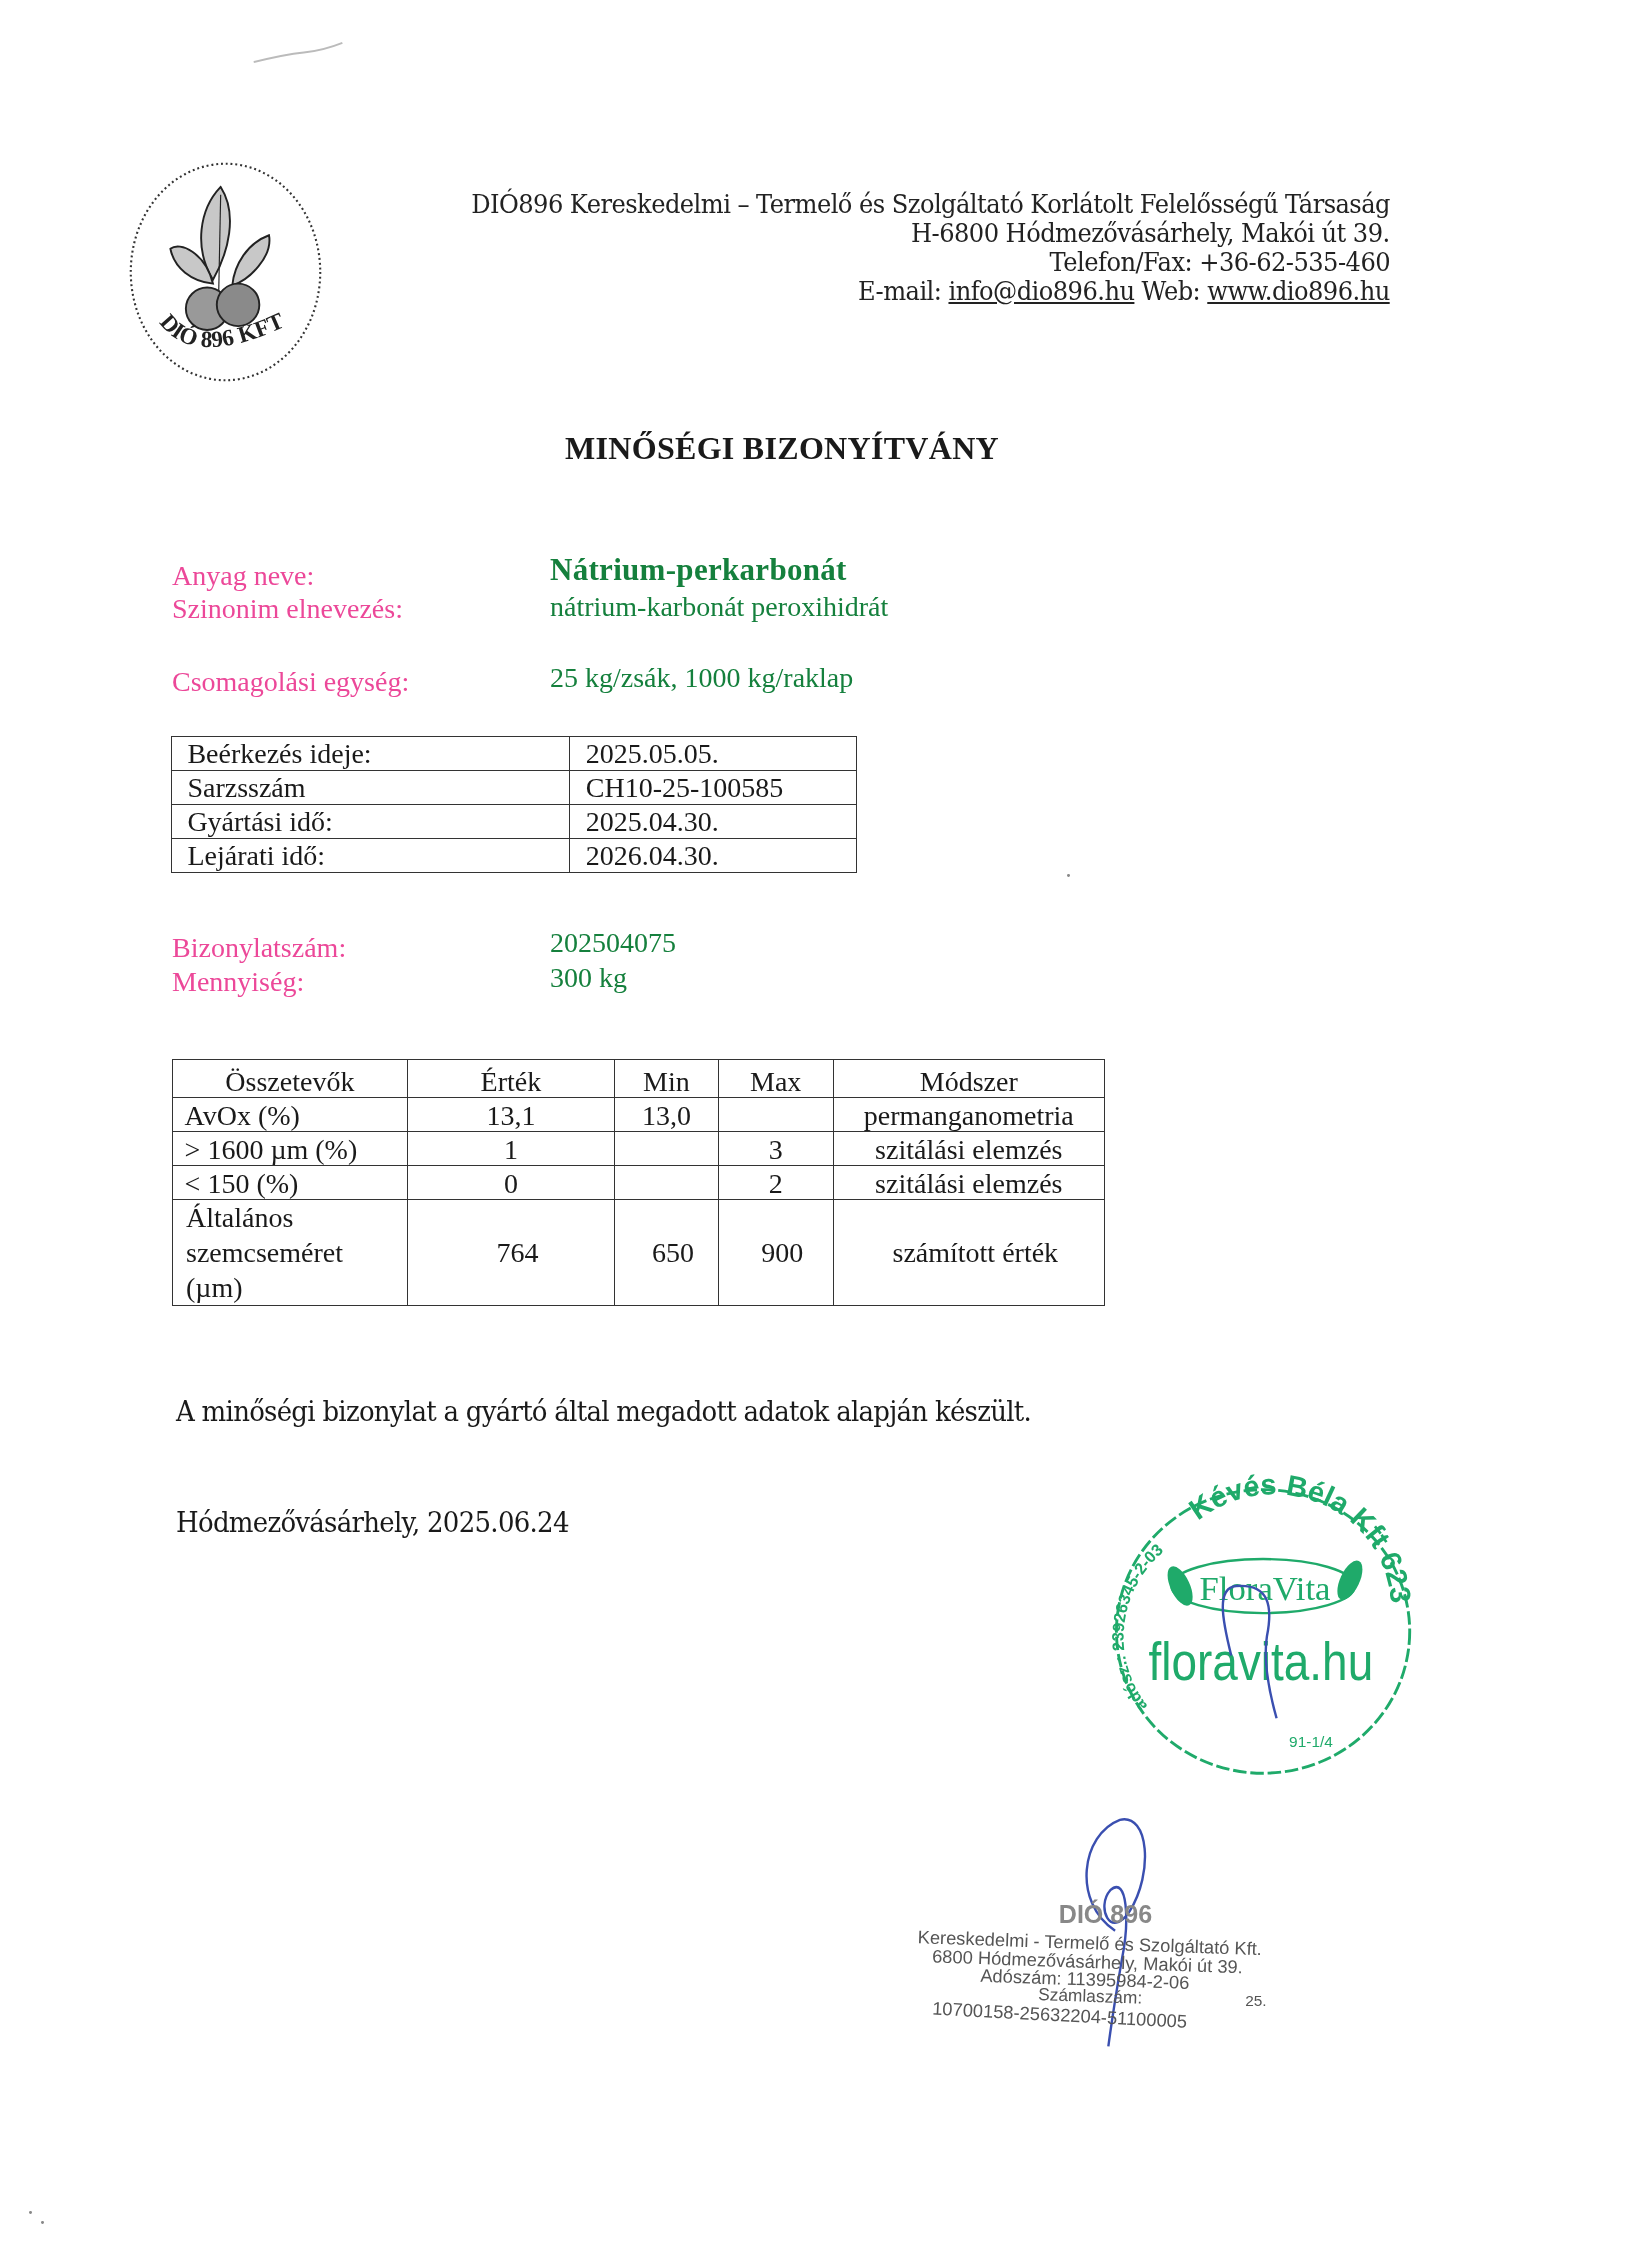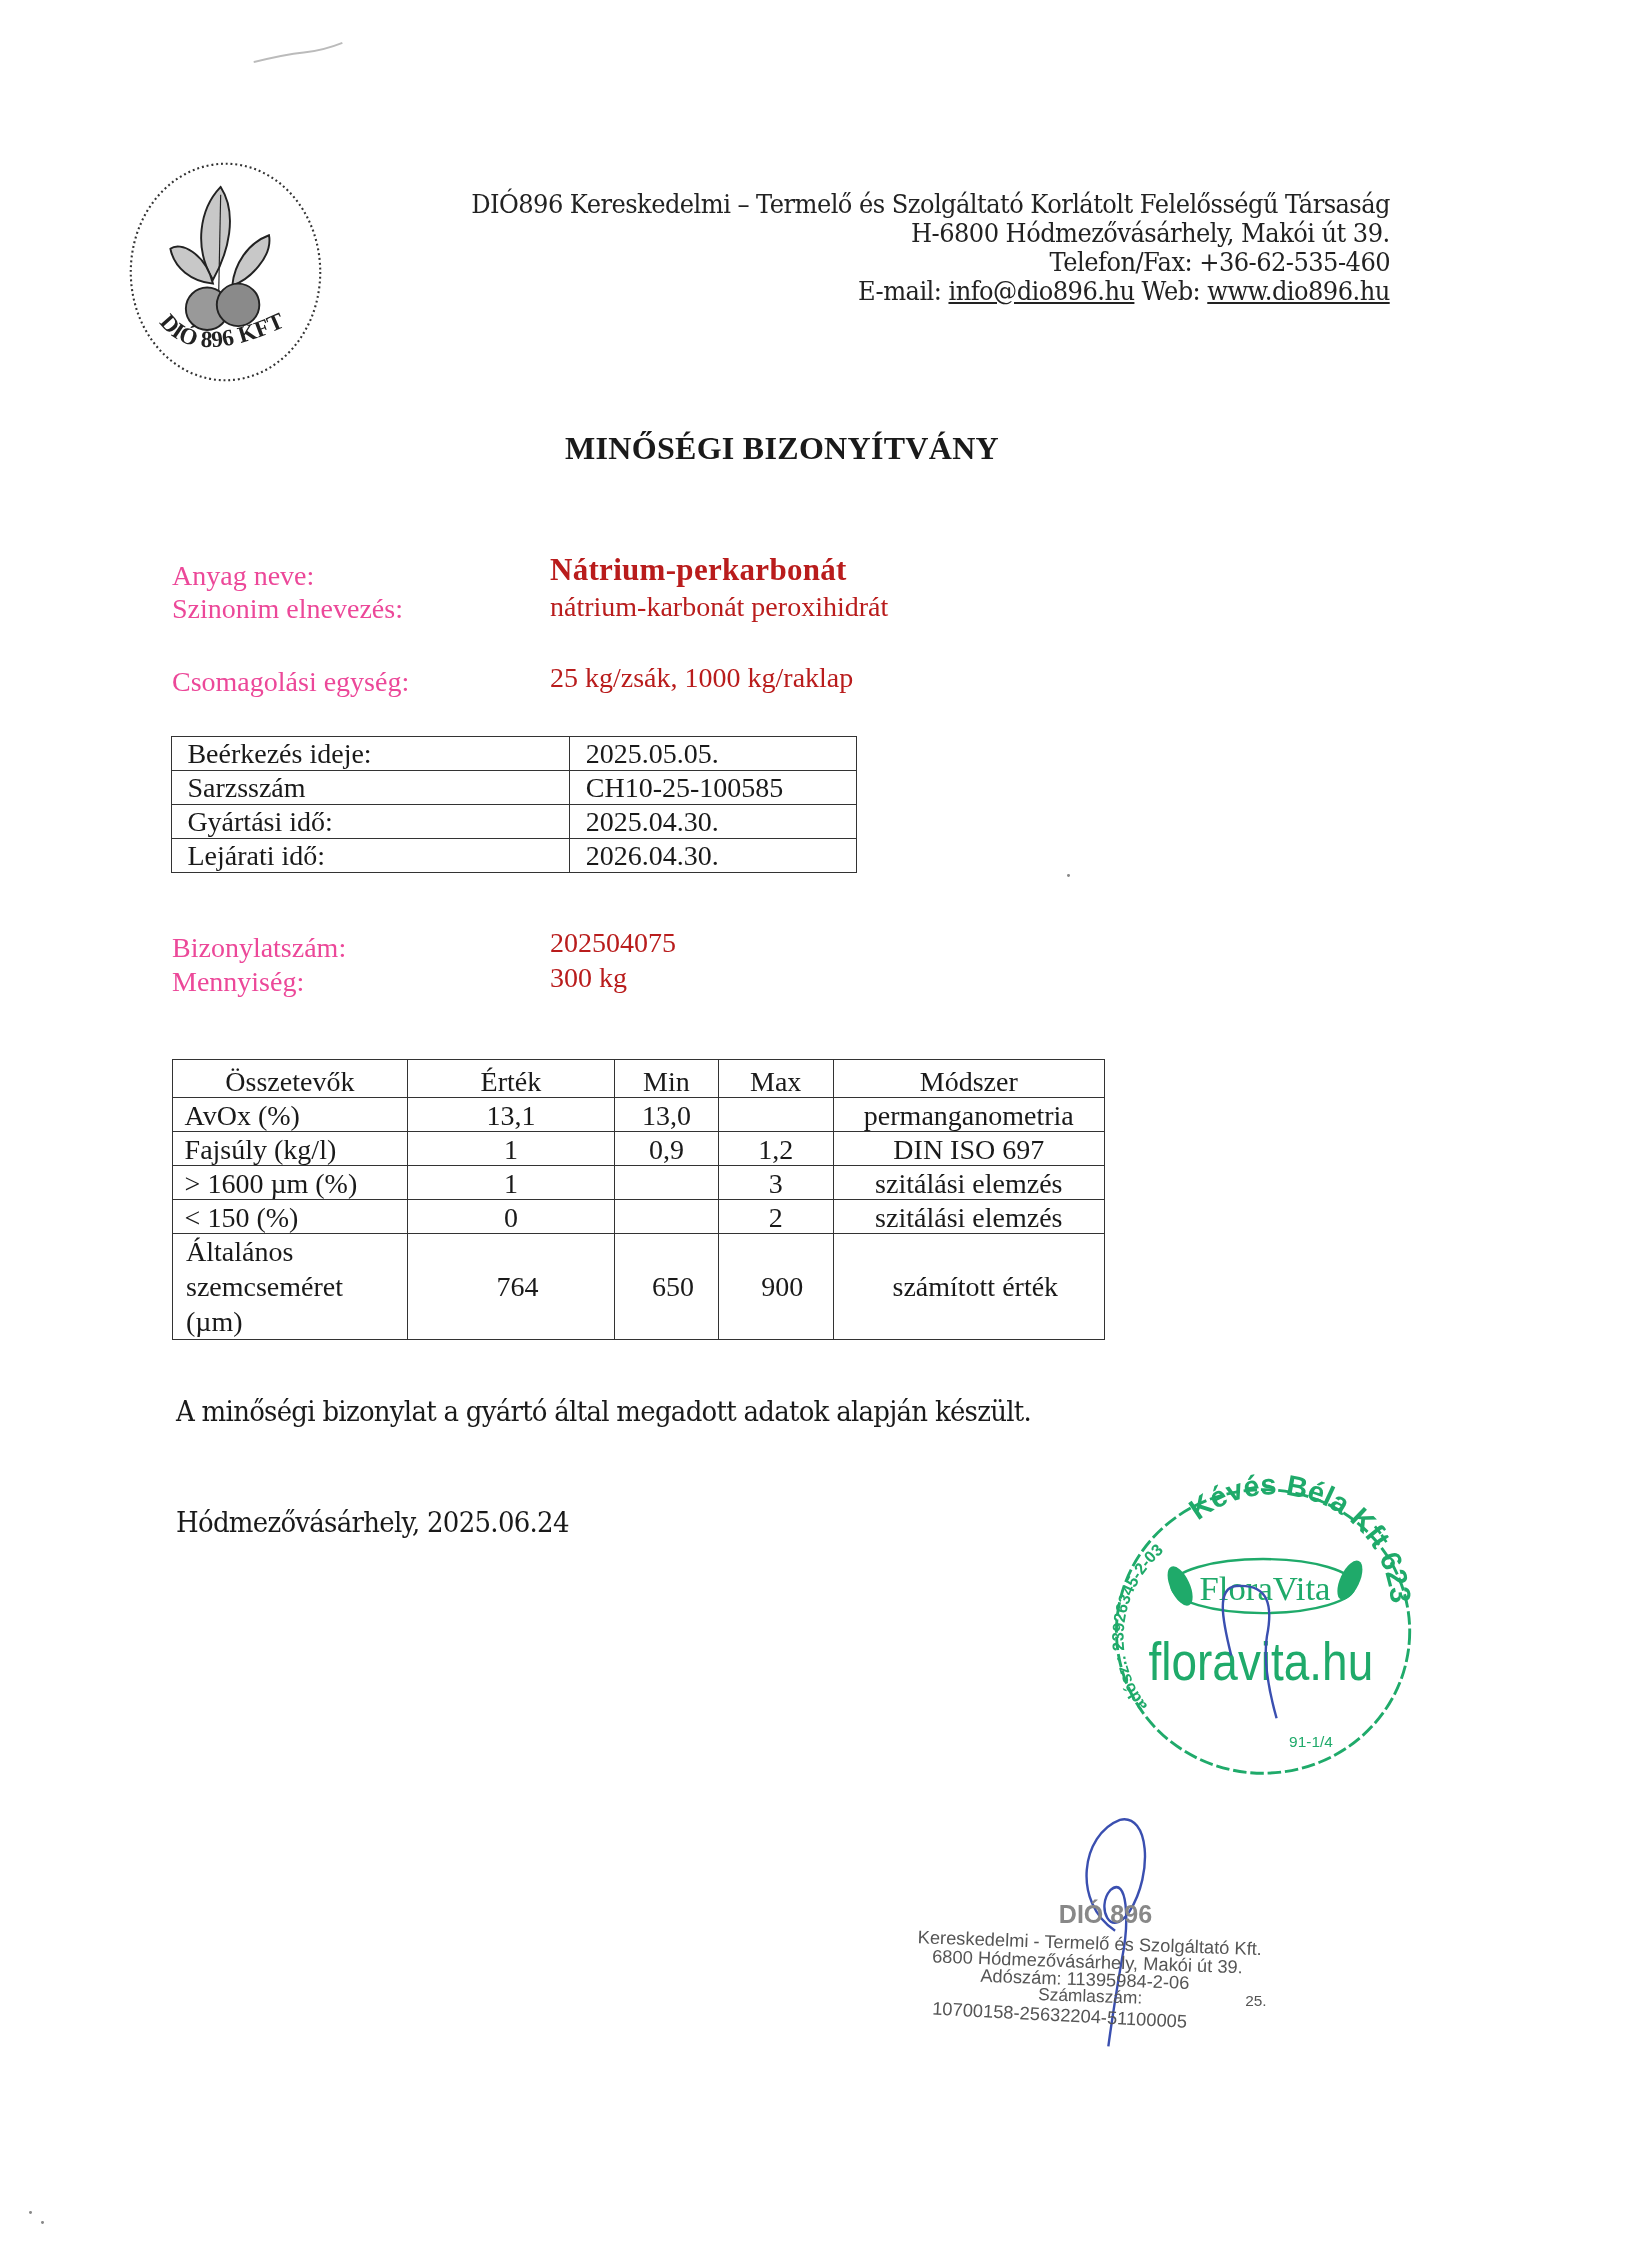--- a/index.html
+++ b/index.html
@@ -13,21 +13,21 @@
          color: #222; white-space: nowrap; letter-spacing: -0.6px; transform: scaleX(0.93); transform-origin: right center; }
   .hdr u { text-decoration: underline; }
   #hdr-company { top: 189px; }
   #hdr-address { top: 218px; }
   #hdr-phone { top: 247px; }
   #hdr-contact { top: 276px; }
 
   #title { left: 0; width: 1564px; top: 430px; text-align: center; font-size: 32px; font-weight: bold; letter-spacing: 0.3px; }
 
   .lbl { position: absolute; left: 172px; font-size: 28px; color: #ec4899; }
-  .val { position: absolute; left: 550px; font-size: 28px; color: #b91c1c; font-family: Liberation Serif, serif; }
+  .val { position: absolute; left: 550px; font-size: 28px; color: #15803d; font-family: Liberation Serif, serif; }
   #material-name { font-weight: bold; font-size: 31px; letter-spacing: 0.3px; top: 552px; }
 
   
   #batch-table { position: absolute; left: 171px; top: 736px; width: 686px; border-collapse: collapse; }
   #batch-table td { border: 1.9px solid #333; height: 33px; padding: 0 0 0 15.4px; font-size: 28px; line-height: 33px; vertical-align: bottom; }
   #batch-table td.k { width: 382px; }
 
   
   #comp-table { position: absolute; left: 172px; top: 1059px; width: 933px; border-collapse: collapse; }
   #comp-table th, #comp-table td { border: 1.9px solid #333; font-size: 28px; line-height: 31px; padding: 0; }
@@ -129,27 +129,20 @@
   </thead>
   <tbody>
     <tr>
       <td class="name">AvOx (%)</td>
       <td>13,1</td>
       <td>13,0</td>
       <td></td>
       <td>permanganometria</td>
     </tr>
     <tr>
-      <td class="name">Fajsúly (kg/l)</td>
-      <td>1</td>
-      <td>0,9</td>
-      <td>1,2</td>
-      <td>DIN ISO 697</td>
-    </tr>
-    <tr>
       <td class="name">&gt; 1600 µm (%)</td>
       <td>1</td>
       <td></td>
       <td>3</td>
       <td>szitálási elemzés</td>
     </tr>
     <tr>
       <td class="name">&lt; 150 (%)</td>
       <td>0</td>
       <td></td>

